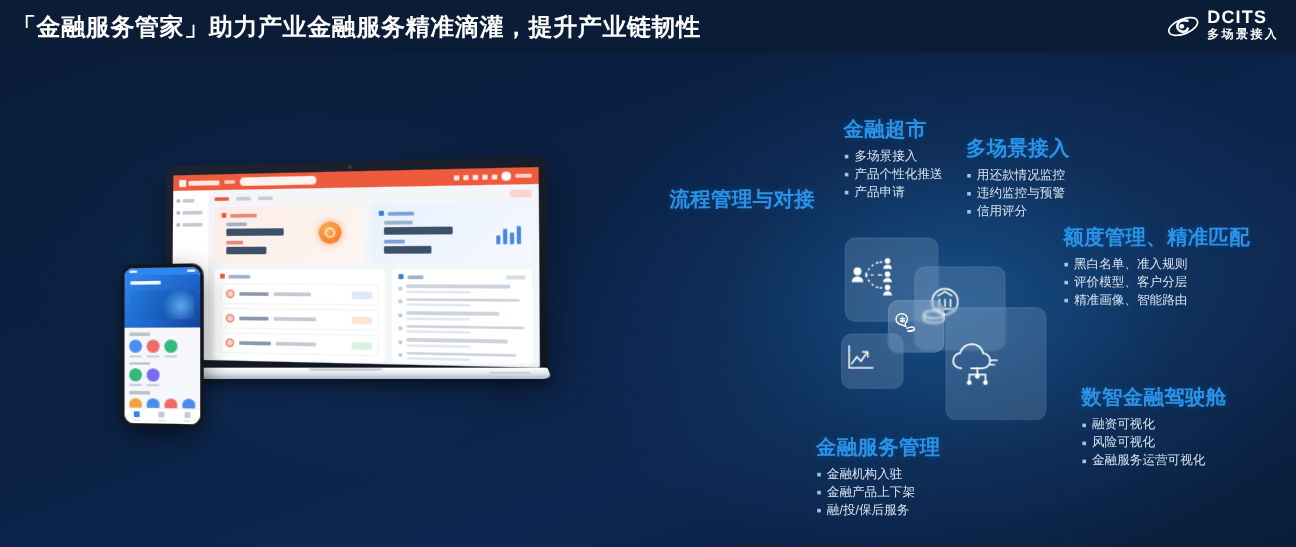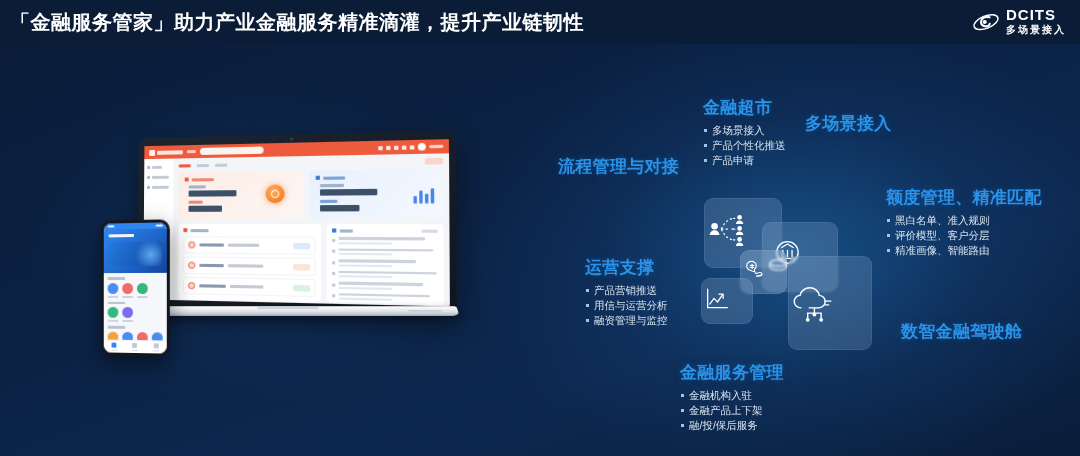--- a/index.html
+++ b/index.html
@@ -568,45 +568,47 @@
     <h3>金融超市</h3>
     <ul>
       <li>多场景接入</li>
       <li>产品个性化推送</li>
       <li>产品申请</li>
     </ul>
   </div>
 
   <div class="block" style="left:805px; top:112px;">
     <h3>多场景接入</h3>
+    <ul>
+      <li>用还款情况监控</li>
+      <li>违约监控与预警</li>
+      <li>信用评分</li>
+    </ul>
   </div>
 
   <div class="block" style="left:886px; top:186px;">
     <h3>额度管理、精准匹配</h3>
     <ul>
       <li>黑白名单、准入规则</li>
       <li>评价模型、客户分层</li>
       <li>精准画像、智能路由</li>
     </ul>
   </div>
 
-  <div class="block" style="left:585px; top:256px;">
-    <h3>运营支撑</h3>
-    <ul>
-      <li>产品营销推送</li>
-      <li>用信与运营分析</li>
-      <li>融资管理与监控</li>
-    </ul>
-  </div>
 
   <div class="block" style="left:680px; top:361px;">
     <h3>金融服务管理</h3>
     <ul>
       <li>金融机构入驻</li>
       <li>金融产品上下架</li>
       <li>融/投/保后服务</li>
     </ul>
   </div>
 
   <div class="block" style="left:901px; top:320px;">
     <h3>数智金融驾驶舱</h3>
+    <ul>
+      <li>融资可视化</li>
+      <li>风险可视化</li>
+      <li>金融服务运营可视化</li>
+    </ul>
   </div>
 </div>
 
 </body></html>

